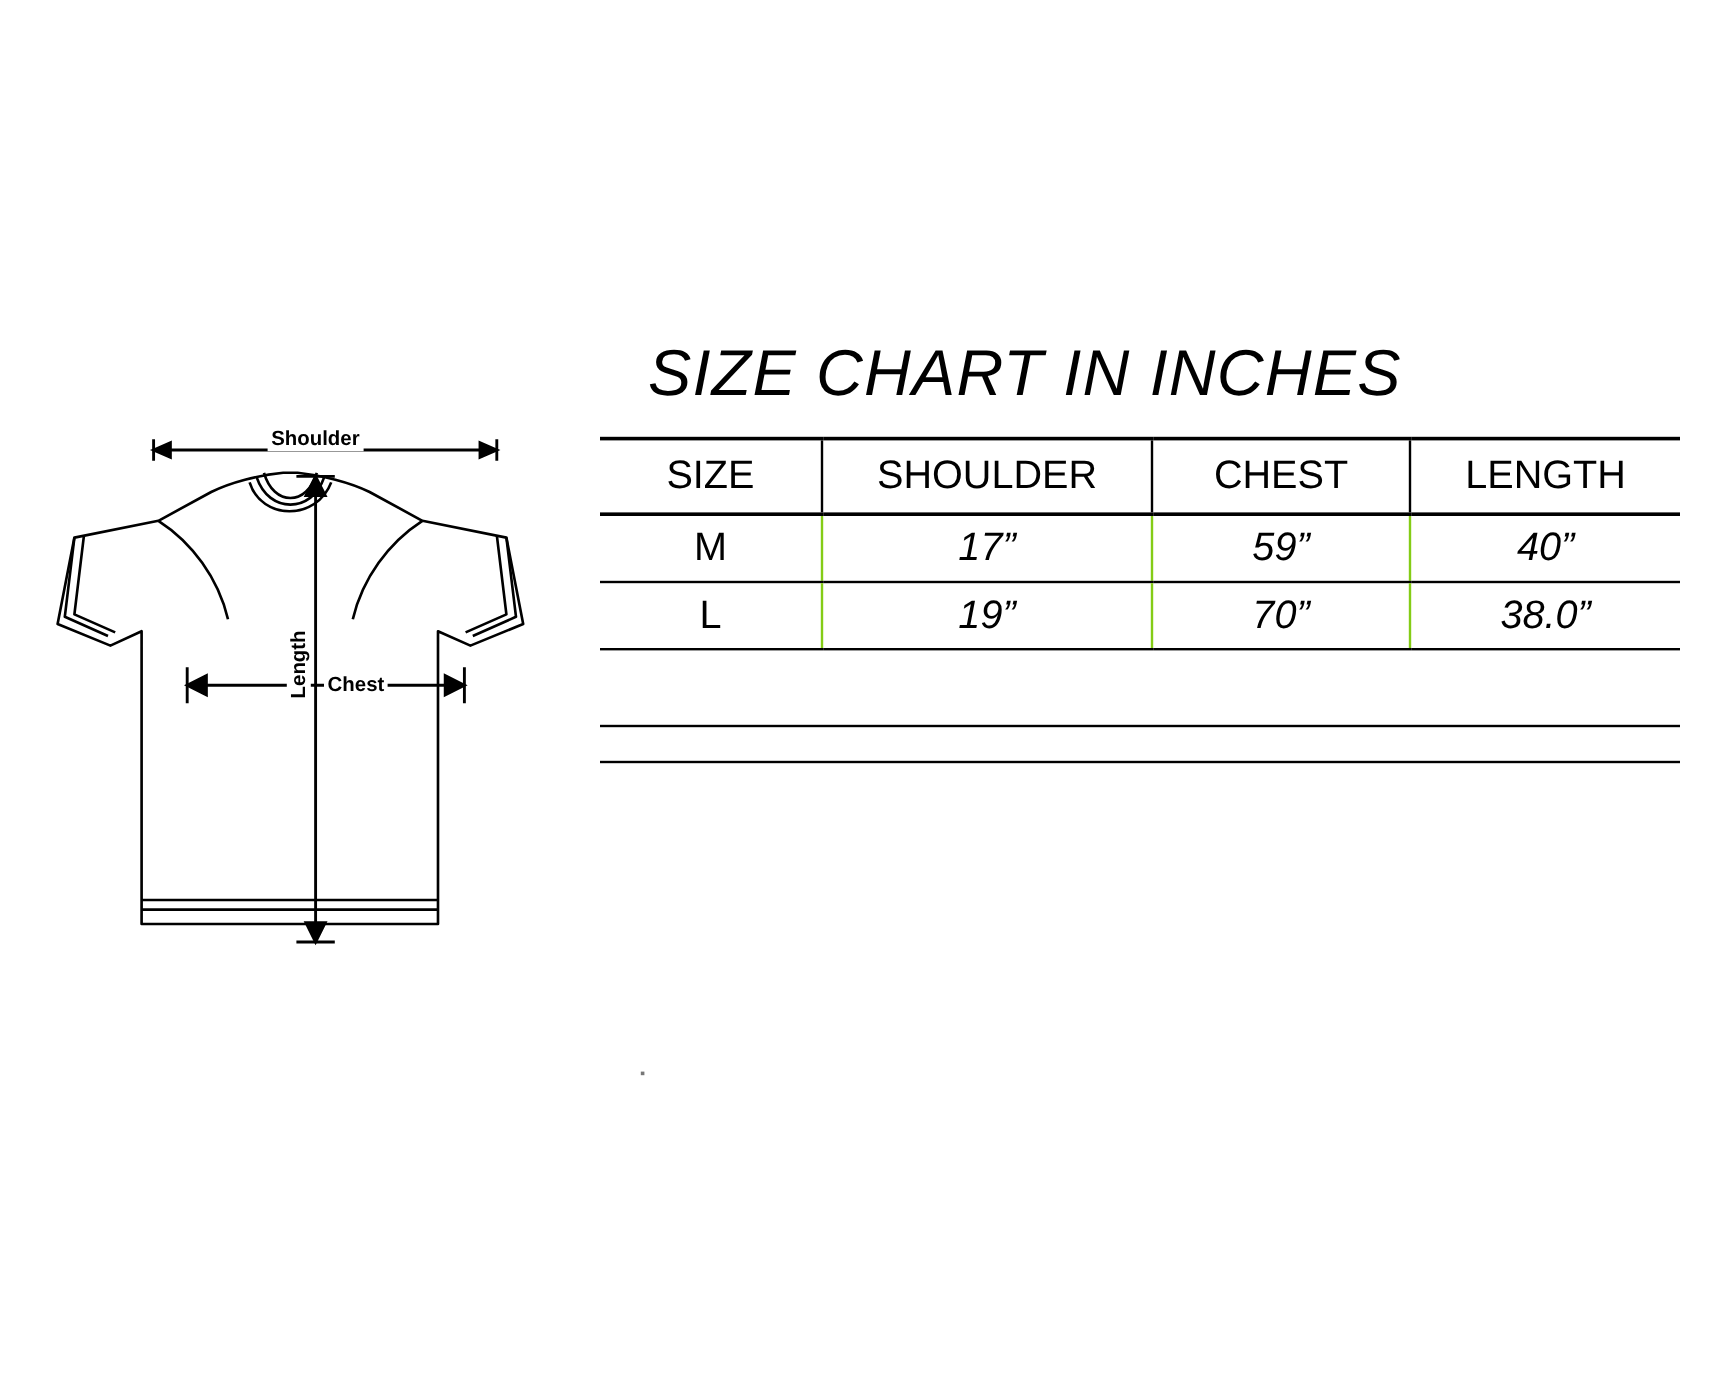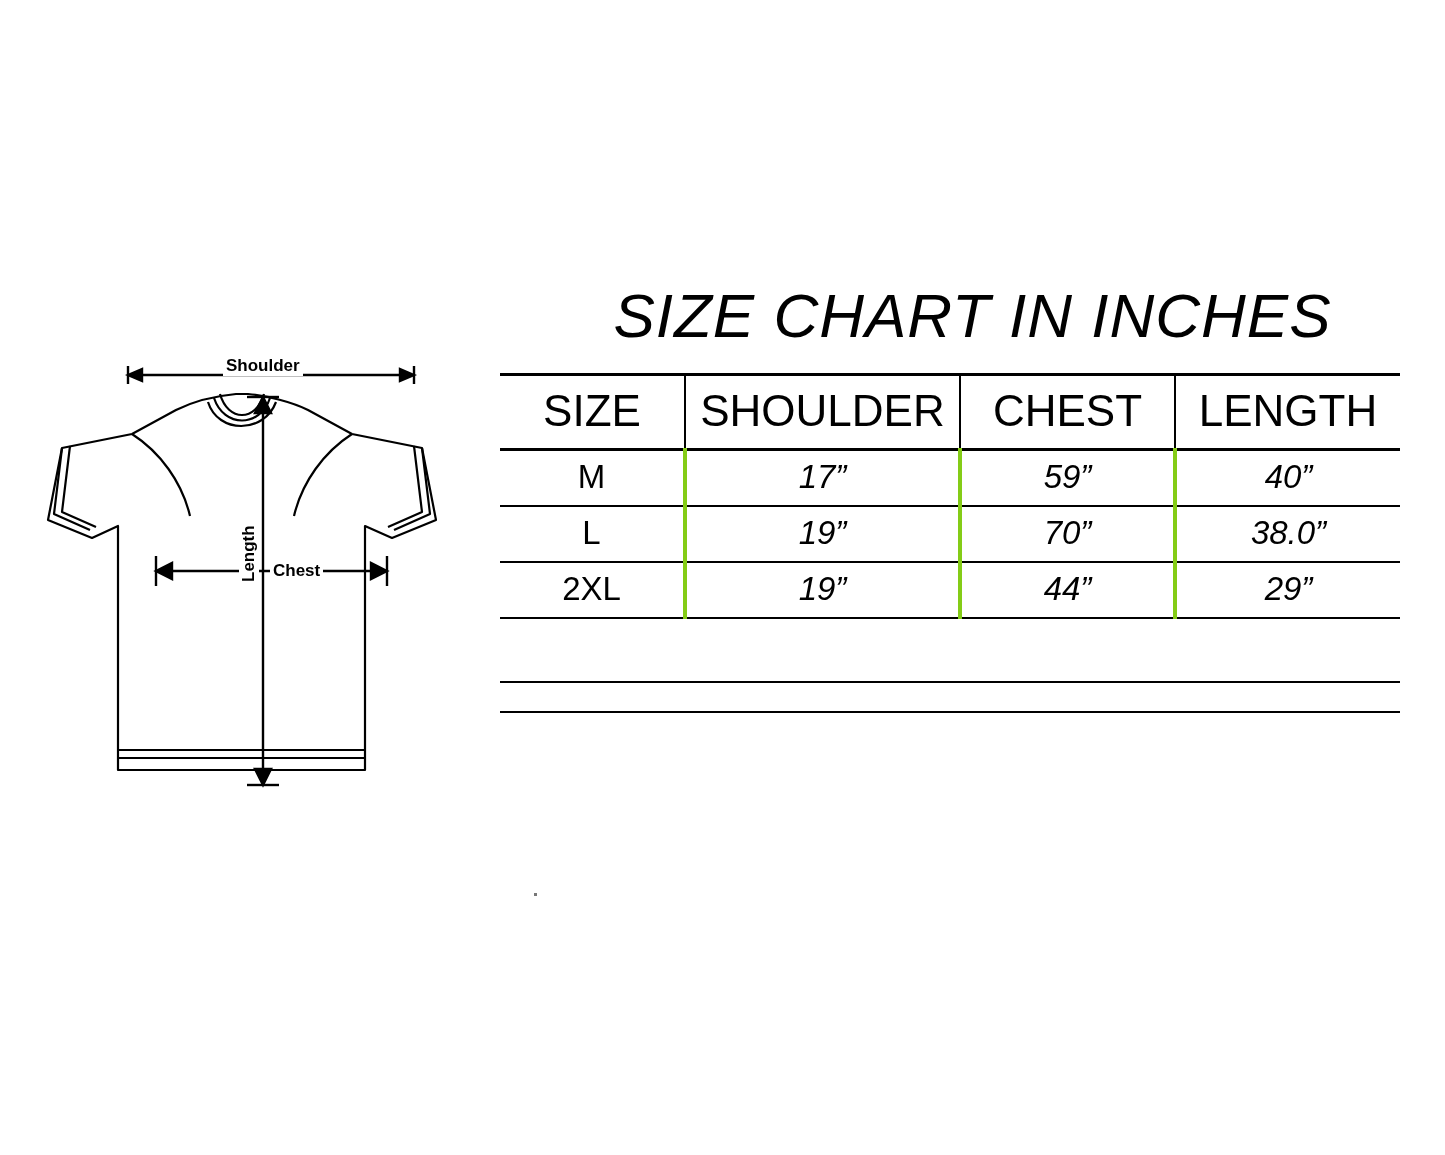--- a/index.html
+++ b/index.html
@@ -60,23 +60,23 @@
     position: absolute;
     left: 500px;
     top: 280px;
     width: 905px;
   }
 
   #chart-title {
     font-family: "Liberation Sans", sans-serif;
     font-style: italic;
     font-weight: normal;
-    font-size: 62px;
+    font-size: 54px;
     letter-spacing: 1px;
-    text-align: center;
+    text-align: left;
     margin: 0 0 22px 0;
     padding-left: 40px;
   }
 
   table#size-table {
     border-collapse: collapse;
     width: 900px;
     table-layout: fixed;
   }
   table#size-table col.c-size   { width: 185px; }
@@ -89,35 +89,35 @@
     text-align: center;
     vertical-align: middle;
     background: #ffffff;
   }
 
   
   #size-table thead th {
     font-family: "Liberation Sans", sans-serif;
     font-weight: normal;
     font-style: normal;
-    font-size: 44px;
+    font-size: 33px;
     padding: 10px 0 12px 0;
     border-top: 3px solid #000;
     border-bottom: 3px solid #000;
   }
   #size-table thead th.vline { border-left: 2px solid #000; }
 
   
   #size-table tbody td {
     font-family: "Liberation Sans", sans-serif;
     font-size: 33px;
     padding: 7px 0 9px 0;
     border-bottom: 2px solid #000;
   }
-  #size-table tbody td.vline { border-left: 4px solid #84cc16; }
+  #size-table tbody td.vline { border-left: 2px solid #84cc16; }
   #size-table tbody td.sz {
     font-style: normal;
   }
   #size-table tbody td.val {
     font-style: italic;
   }
   #size-table tbody tr:last-child td {
     border-bottom: 2px solid #000;
   }
 
@@ -244,26 +244,20 @@
         <td class="val vline">17”</td>
         <td class="val vline">59”</td>
         <td class="val vline">40”</td>
       </tr>
       <tr>
         <td class="sz">L</td>
         <td class="val vline">19”</td>
         <td class="val vline">70”</td>
         <td class="val vline">38.0”</td>
       </tr>
-      <tr>
-        <td class="sz">2XL</td>
-        <td class="val vline">19”</td>
-        <td class="val vline">44”</td>
-        <td class="val vline">29”</td>
-      </tr>
     </tbody>
   </table>
 
   <div class="tail-gap"></div>
   <div class="tail-rule"></div>
   <div class="tail-gap2"></div>
   <div class="tail-rule"></div>
 </div>
 
 <div id="stray-dot"></div>

